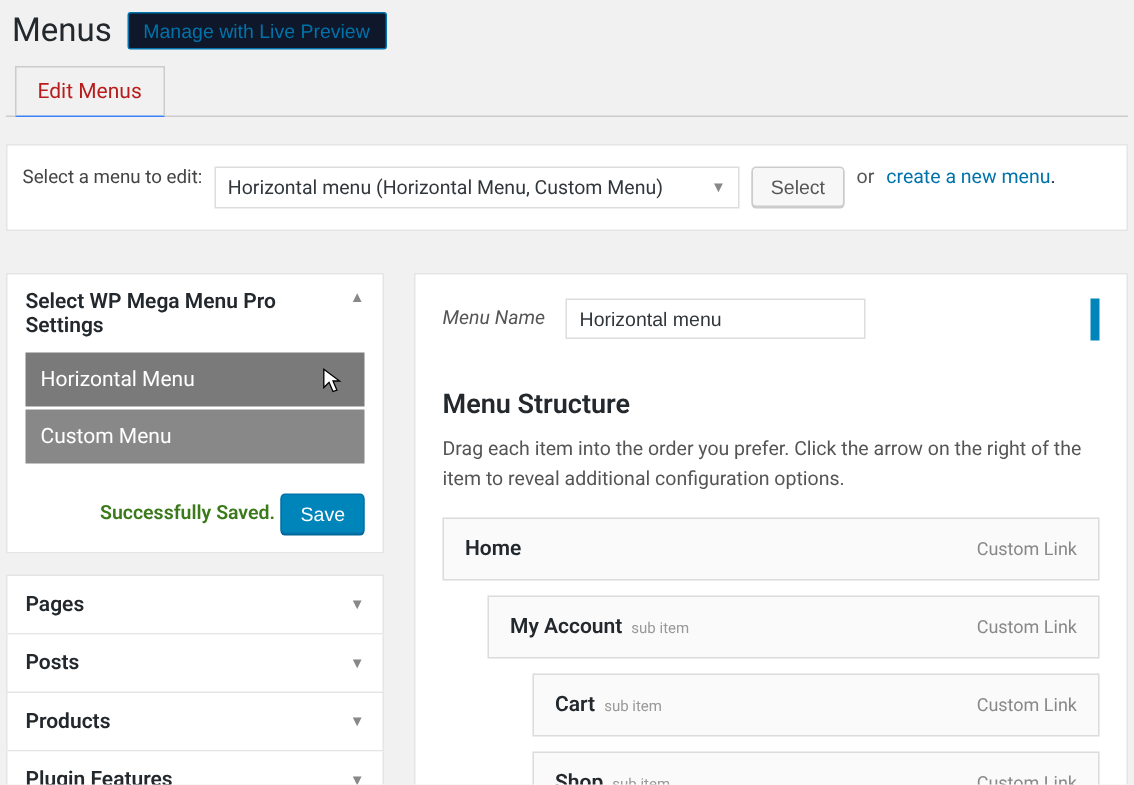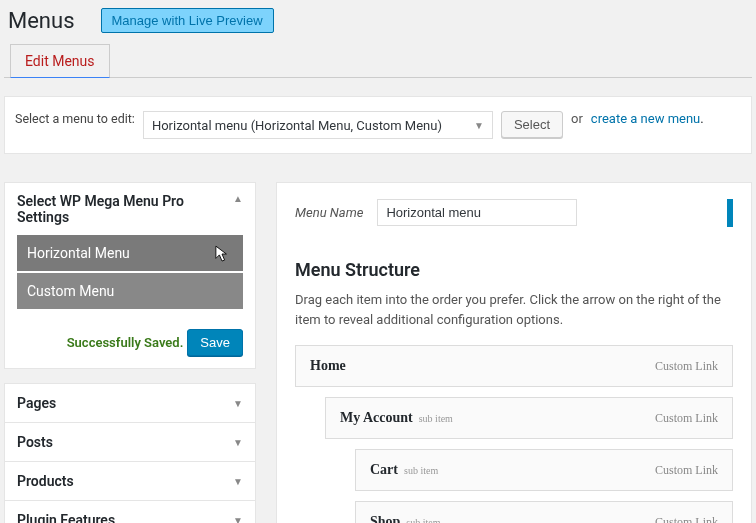--- a/index.html
+++ b/index.html
@@ -11,32 +11,32 @@
     overflow: hidden;
     width: 756px;
     height: 523px;
   }
   .page {
     padding: 0 4px 0 4px;
   }
   .heading-row {
     display: flex;
     align-items: center;
-    gap: 26px;
+    gap: 10px;
     padding: 8px 0 10px 4px;
   }
   .heading-row h1 {
     font-size: 22px;
     font-weight: 400;
     color: #23282d;
   }
   .btn-outline {
     border: 1px solid #0073aa;
     color: #0073aa;
-    background: #7dd3fc;
+    background: #0f172a;
     padding: 4px 10px;
     font-size: 13px;
     border-radius: 2px;
     cursor: pointer;
   }
   .nav-tabs {
     display: flex;
     border-bottom: 1px solid #ccc;
     margin-bottom: 18px;
     padding-left: 6px;
@@ -235,21 +235,20 @@
   }
   .mi {
     border: 1px solid #dcdcdc;
     background: #fafafa;
     padding: 12px 14px;
     display: flex;
     justify-content: space-between;
     align-items: center;
     margin-bottom: 10px;
     cursor: move;
-    font-family: Liberation Serif, serif;
   }
   .mi .title {
     font-size: 14px;
     font-weight: 600;
     color: #23282d;
   }
   .mi .sub {
     font-size: 10px;
     color: #999;
     font-weight: 400;

